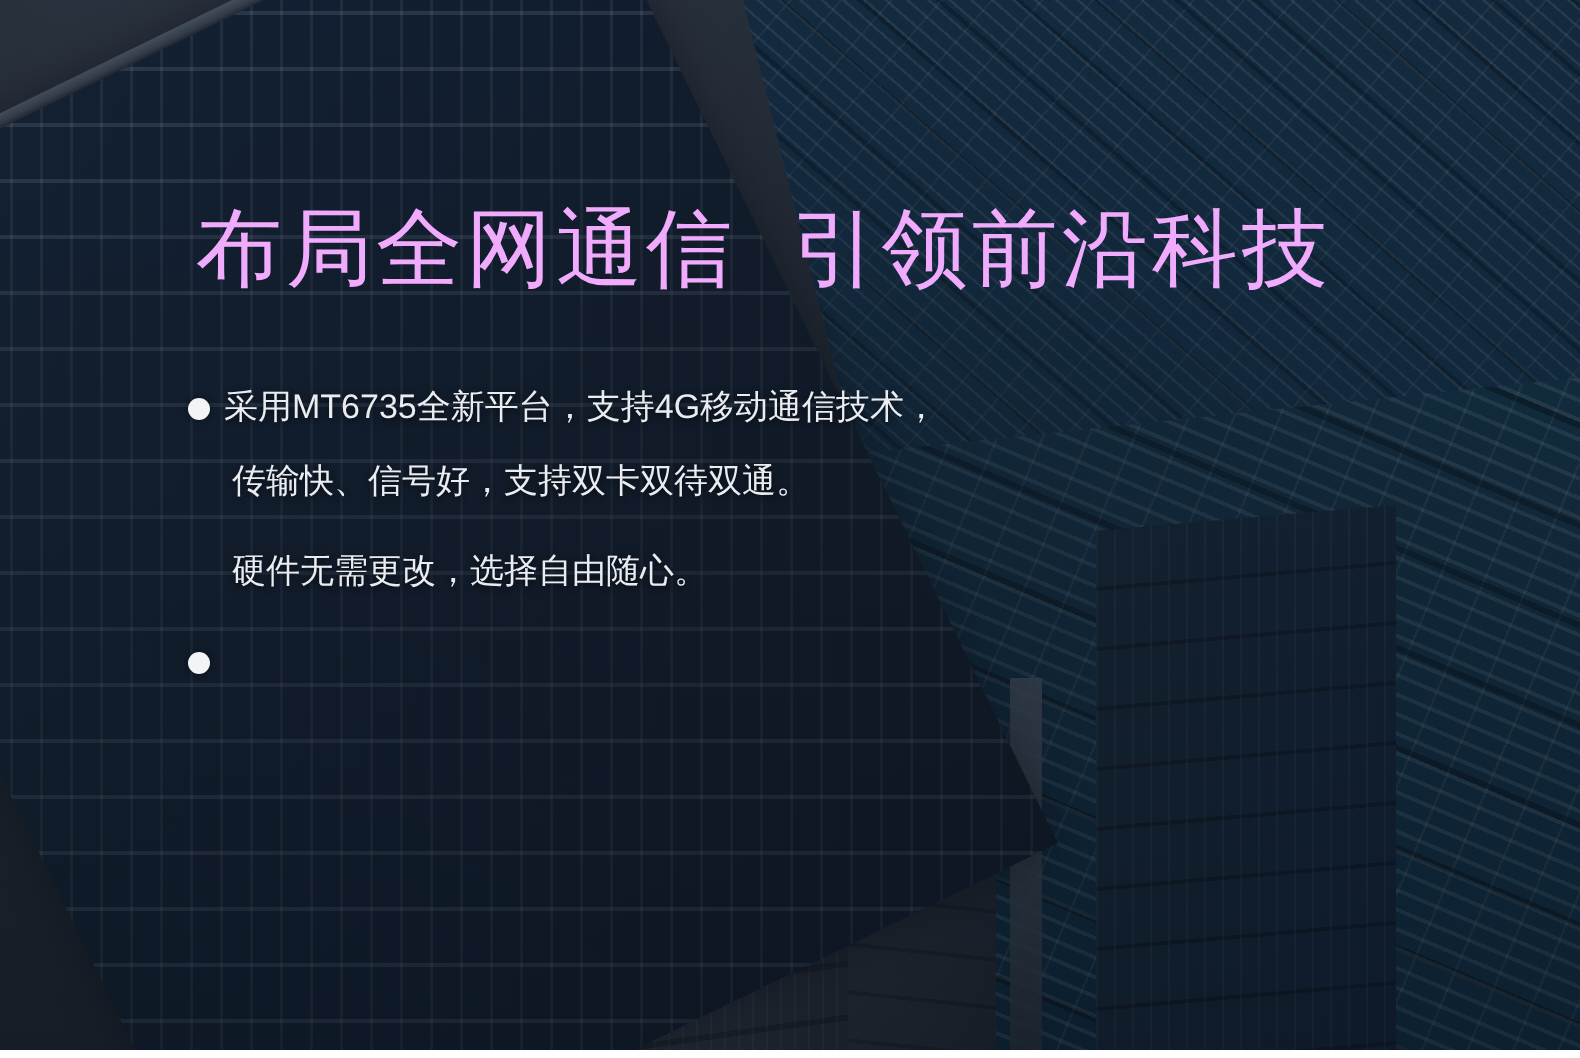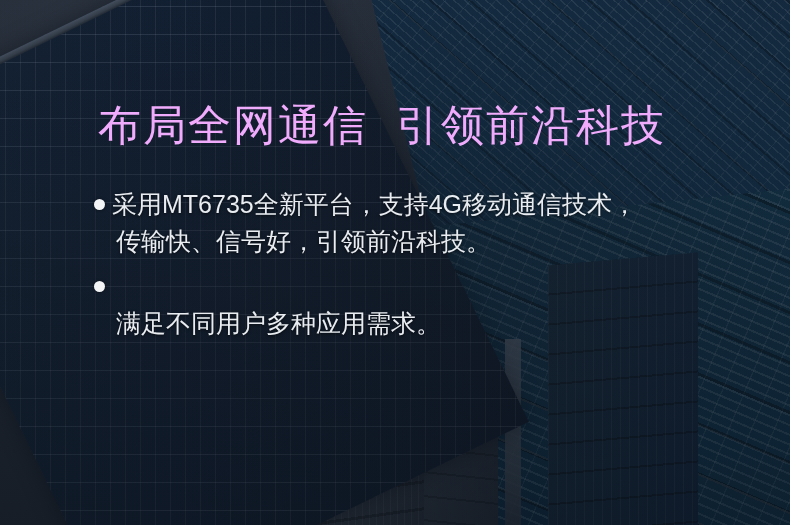--- a/index.html
+++ b/index.html
@@ -237,21 +237,21 @@
     margin-right: 7px;
     box-shadow: 0 0 3px rgba(0,0,0,0.5);
   }
 
   .dot-spacer {
     flex: 0 0 auto;
     width: 18px;
   }
 
   .bullet-text {
-    font-size: 25px;
+    font-size: 17px;
     line-height: 28px;
     color: #e9edf1;
     white-space: pre;
     text-shadow: 0 1px 3px rgba(0,0,0,0.65);
   }
 
   .bullet-text.cont {
     padding-left: 4px;
   }
 
@@ -290,34 +290,34 @@
 
     <div class="bullet-list">
 
       <div class="bullet-item">
         <div class="bullet-line">
           <span class="dot"></span>
           <span class="bullet-text">采用MT6735全新平台，支持4G移动通信技术，</span>
         </div>
         <div class="bullet-line">
           <span class="dot-spacer"></span>
-          <span class="bullet-text cont">传输快、信号好，引领前沿科技。</span>
+          <span class="bullet-text cont">传输快、信号好，支持双卡双待双通。</span>
         </div>
       </div>
 
       <div class="bullet-item">
+        <div class="bullet-line">
+          <span class="dot-spacer"></span>
+          <span class="bullet-text cont">硬件无需更改，选择自由随心。</span>
+        </div>
       </div>
 
       <div class="bullet-item">
         <div class="bullet-line">
           <span class="dot"></span>
         </div>
-        <div class="bullet-line">
-          <span class="dot-spacer"></span>
-          <span class="bullet-text cont">满足不同用户多种应用需求。</span>
-        </div>
       </div>
 
     </div>
   </div>
 
   <div class="bottom-strip"></div>
 </div>
 
 </body></html>

